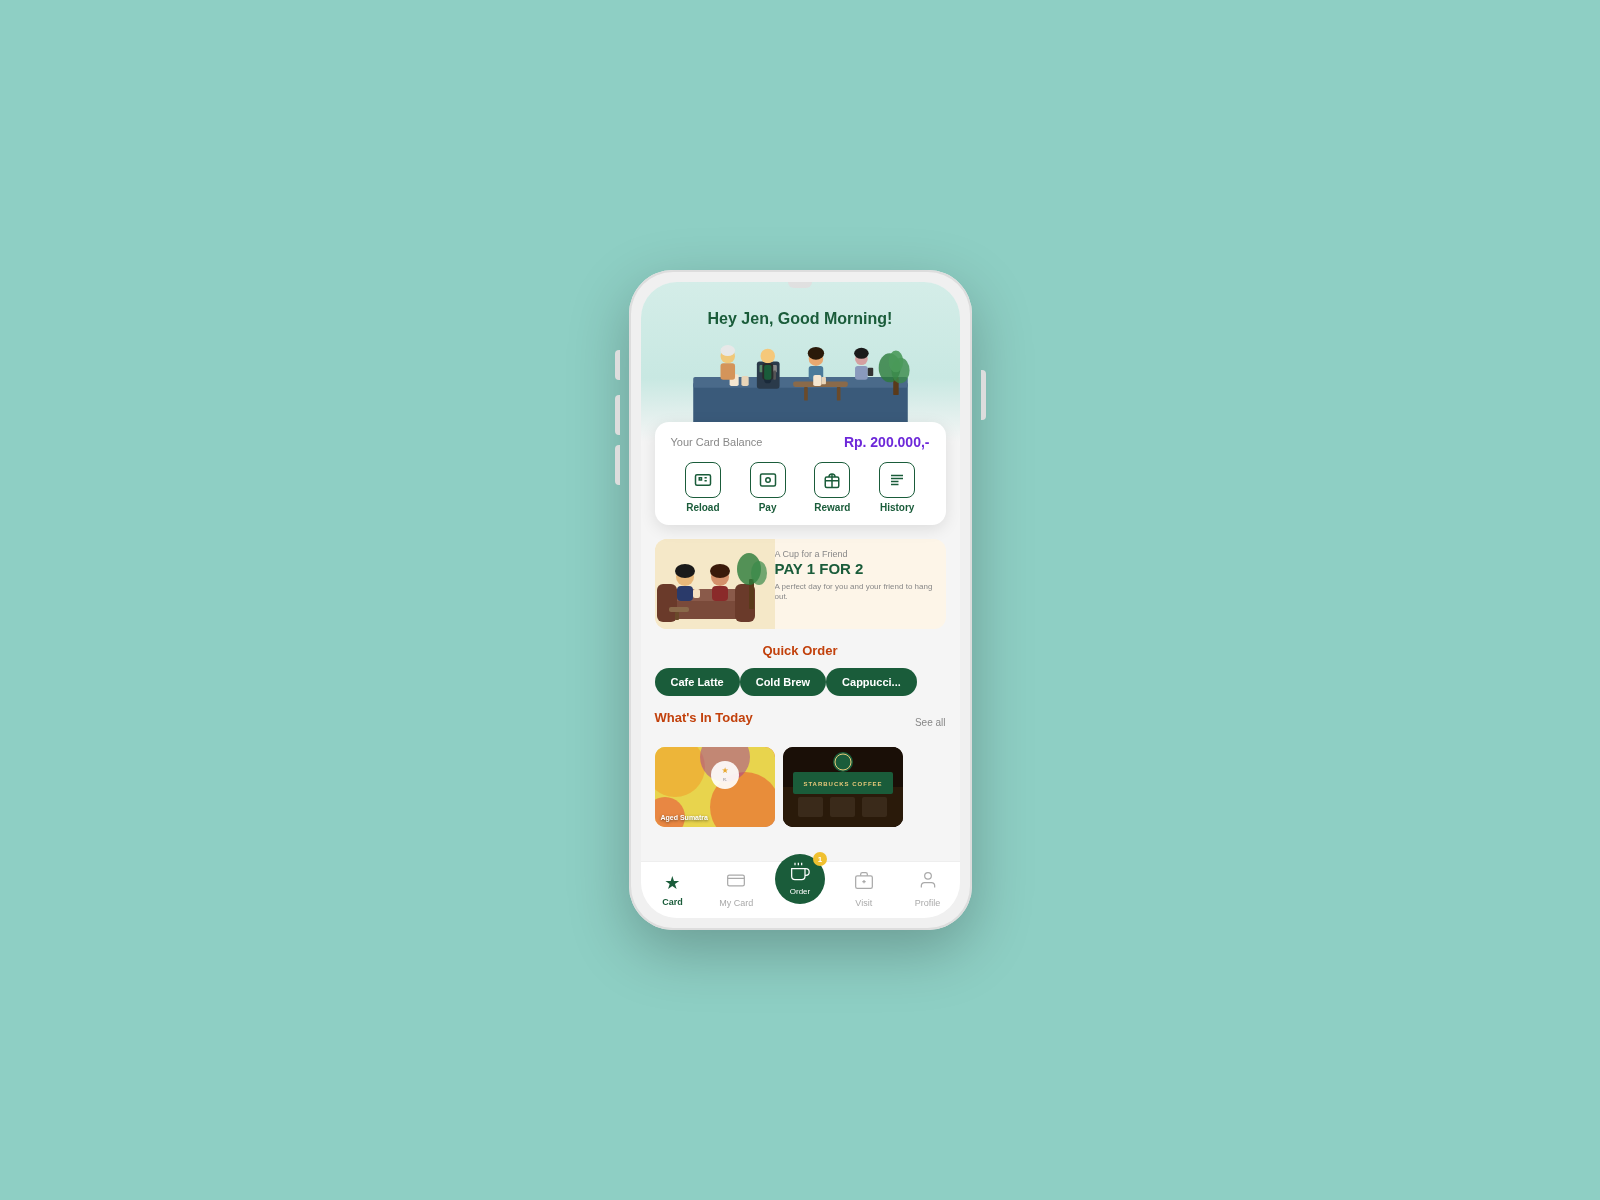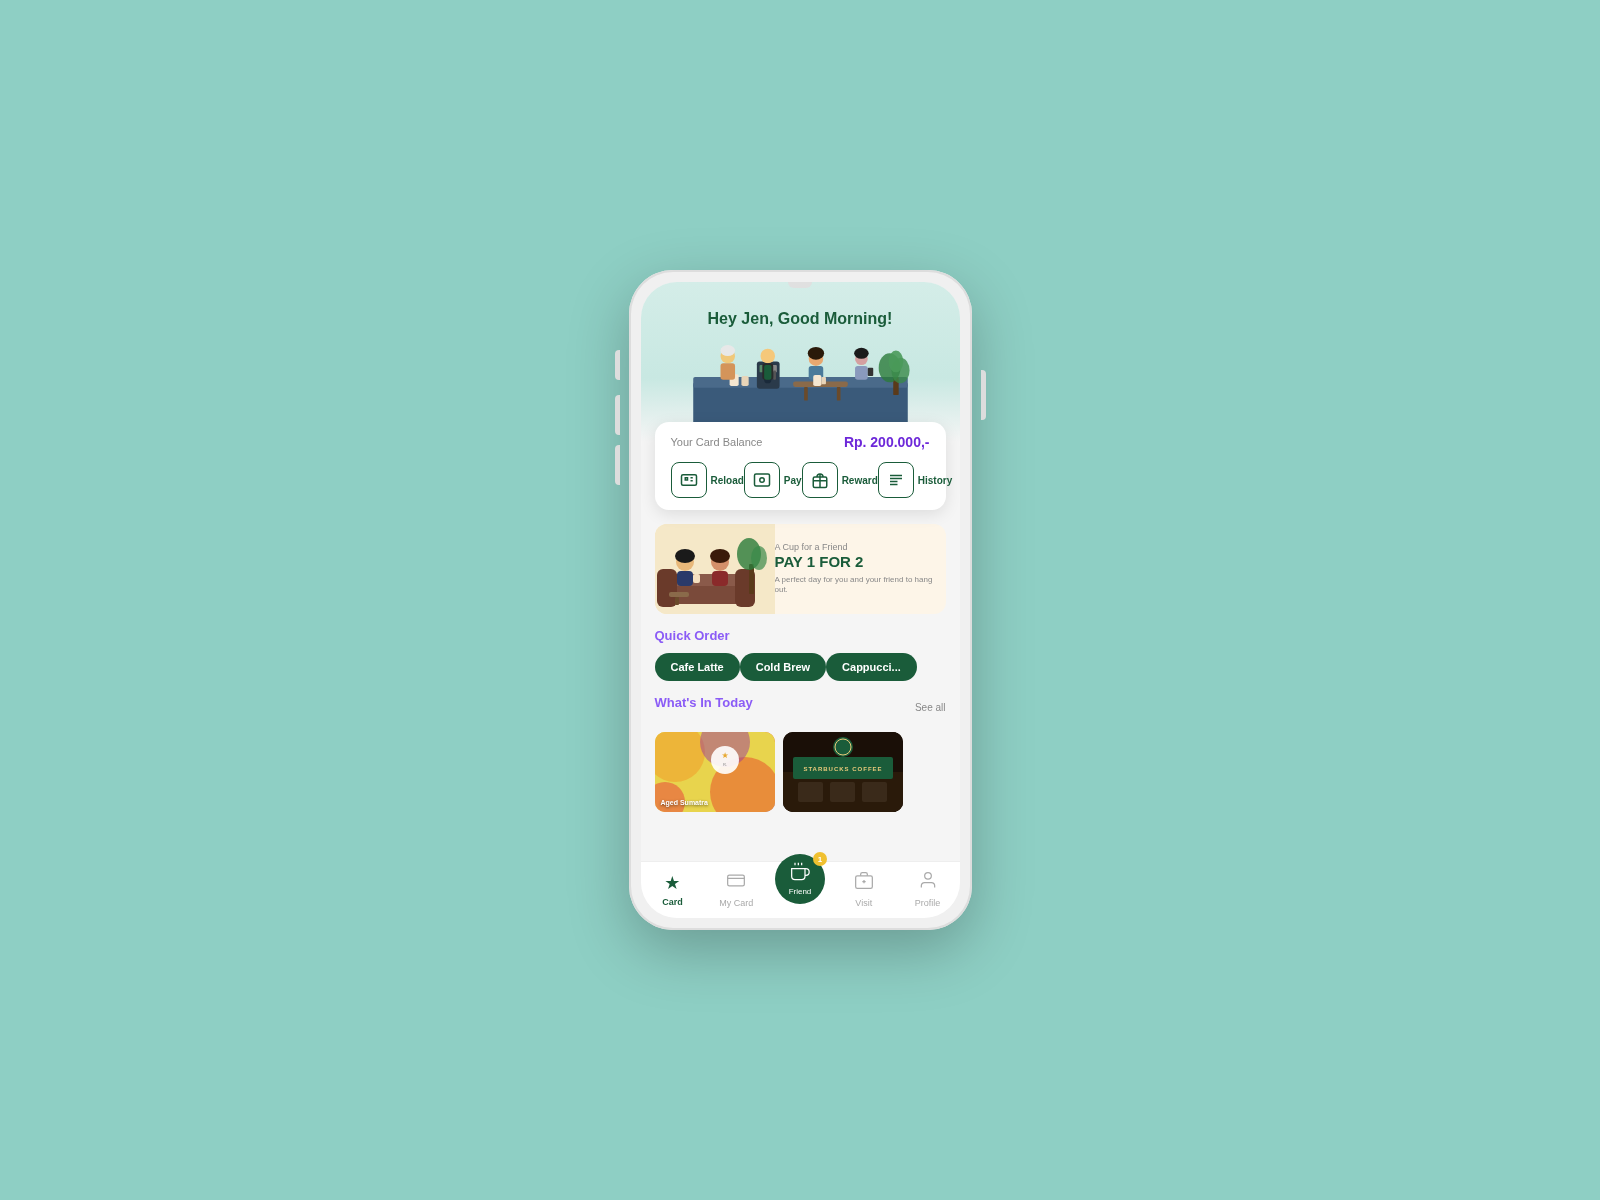--- a/index.html
+++ b/index.html
@@ -122,21 +122,21 @@
       color: #6d28d9;
     }
 
     .quick-actions {
       display: flex;
       justify-content: space-around;
     }
 
     .action-item {
       display: flex;
-      flex-direction: row;
+      flex-direction: column;
       align-items: center;
       gap: 4px;
       cursor: pointer;
     }
 
     .action-icon {
       width: 36px;
       height: 36px;
       border: 1.5px solid #1a5c3a;
       border-radius: 8px;
@@ -172,21 +172,21 @@
       align-items: center;
       justify-content: center;
       overflow: hidden;
     }
 
     .promo-content {
       flex: 1;
       padding: 10px 0;
       display: flex;
       flex-direction: column;
-      justify-content: center;
+      justify-content: flex-start;
     }
 
     .promo-subtitle {
       font-size: 9px;
       color: #888;
       margin-bottom: 2px;
     }
 
     .promo-title {
       font-size: 15px;
@@ -203,22 +203,23 @@
     }
 
     
     .section {
       margin: 14px 14px 0;
     }
 
     .section-title {
       font-size: 13px;
       font-weight: 800;
-      color: #8b5cf6;
+      color: #c2410c;
       margin-bottom: 10px;
+      text-align: center;
     }
 
     .quick-order-buttons {
       display: flex;
       gap: 0;
       overflow-x: hidden;
     }
 
     .order-btn {
       background: #1a5c3a;
@@ -629,21 +630,21 @@
           <span class="badge">1</span>
           <span class="nav-icon">
             <svg width="20" height="20" viewBox="0 0 24 24" fill="none" stroke="white" stroke-width="1.5">
               <path d="M18 8h1a4 4 0 0 1 0 8h-1"></path>
               <path d="M2 8h16v9a4 4 0 0 1-4 4H6a4 4 0 0 1-4-4V8z"></path>
               <line x1="6" y1="1" x2="6" y2="4"></line>
               <line x1="10" y1="1" x2="10" y2="4"></line>
               <line x1="14" y1="1" x2="14" y2="4"></line>
             </svg>
           </span>
-          <span class="nav-label" style="color:white; font-size:8px;">Friend</span>
+          <span class="nav-label" style="color:white; font-size:8px;">Order</span>
         </div>
       </div>
 
       <div class="nav-item">
         <span class="nav-icon">
           <svg width="20" height="20" viewBox="0 0 24 24" fill="none" stroke="#aaa" stroke-width="1.5">
             <rect x="2" y="7" width="20" height="15" rx="2"></rect>
             <path d="M16 7V5a2 2 0 0 0-2-2h-4a2 2 0 0 0-2 2v2"></path>
             <line x1="12" y1="12" x2="12" y2="16"></line>
             <line x1="10" y1="14" x2="14" y2="14"></line>

